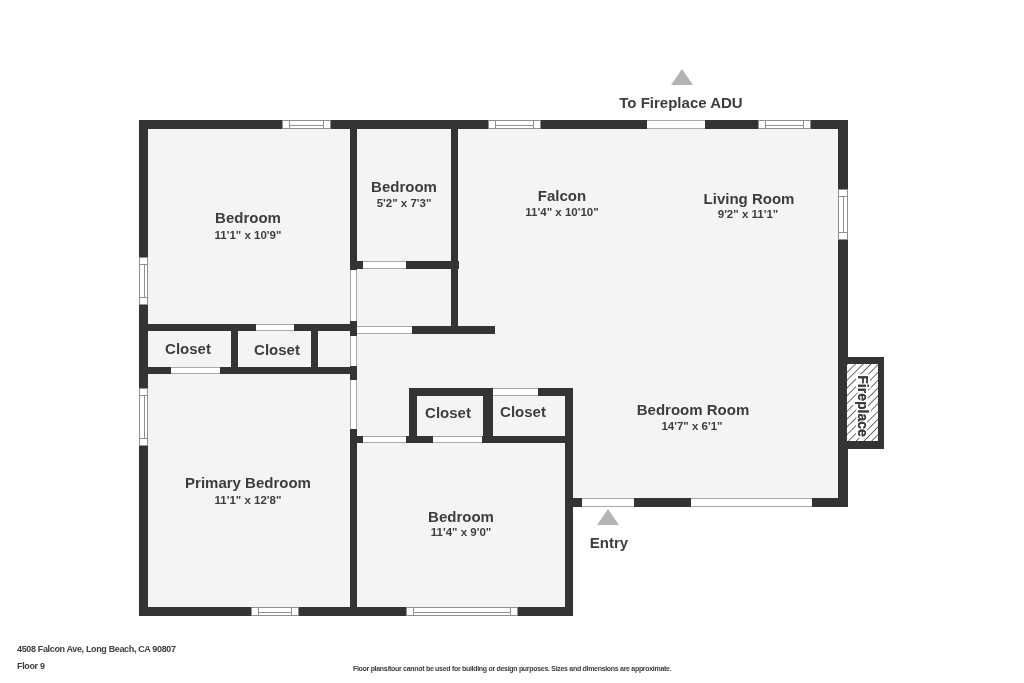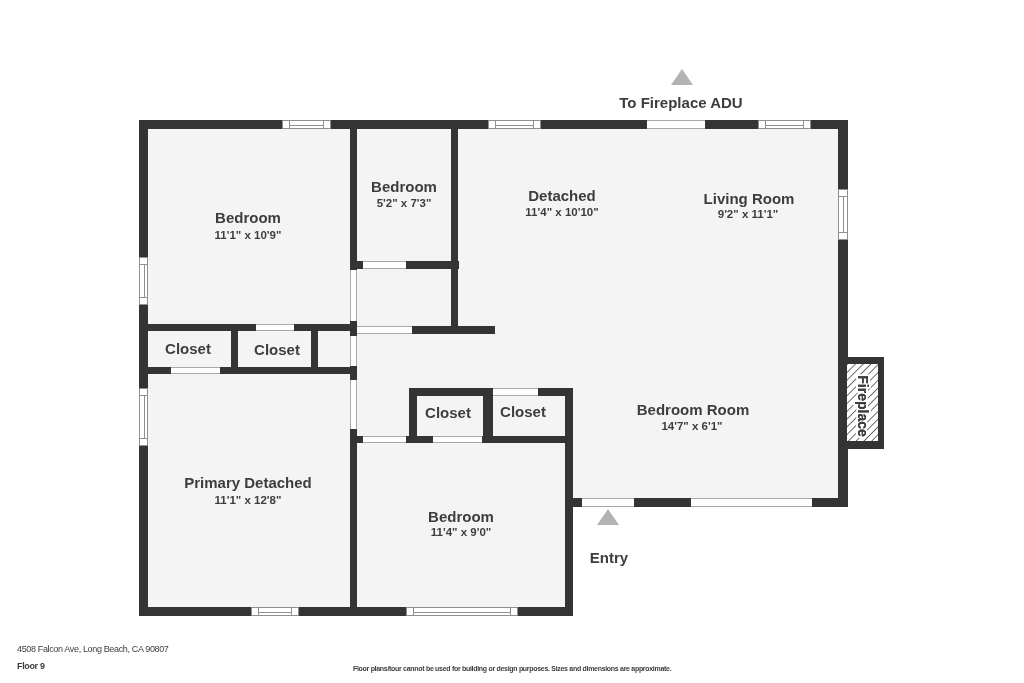--- a/index.html
+++ b/index.html
@@ -140,32 +140,32 @@
   </div>
 
   <div class="tri" style="left:671px;top:69px;"></div>
   <div class="tri" style="left:597px;top:509px;"></div>
 
   <div class="lbl nm" style="left:681px;top:102px;">To Fireplace ADU</div>
   <div class="lbl nm" style="left:248px;top:217px;">Bedroom</div>
   <div class="lbl dim" style="left:248px;top:235px;">11'1" x 10'9"</div>
   <div class="lbl nm" style="left:404px;top:186px;">Bedroom</div>
   <div class="lbl dim" style="left:404px;top:203px;">5'2" x 7'3"</div>
-  <div class="lbl nm" style="left:562px;top:195px;">Detached</div>
+  <div class="lbl nm" style="left:562px;top:195px;">Falcon</div>
   <div class="lbl dim" style="left:562px;top:212px;">11'4" x 10'10"</div>
   <div class="lbl nm" style="left:749px;top:198px;">Living Room</div>
   <div class="lbl dim" style="left:748px;top:214px;">9'2" x 11'1"</div>
   <div class="lbl nm" style="left:693px;top:409px;">Bedroom Room</div>
   <div class="lbl dim" style="left:692px;top:426px;">14'7" x 6'1"</div>
-  <div class="lbl nm" style="left:248px;top:482px;">Primary Detached</div>
+  <div class="lbl nm" style="left:248px;top:482px;">Primary Bedroom</div>
   <div class="lbl dim" style="left:248px;top:500px;">11'1" x 12'8"</div>
   <div class="lbl nm" style="left:461px;top:516px;">Bedroom</div>
   <div class="lbl dim" style="left:461px;top:532px;">11'4" x 9'0"</div>
   <div class="lbl" style="left:188px;top:348px;font-size:15px;">Closet</div>
   <div class="lbl" style="left:277px;top:349px;font-size:15px;">Closet</div>
   <div class="lbl" style="left:448px;top:412px;font-size:15px;">Closet</div>
   <div class="lbl" style="left:523px;top:411px;font-size:15px;">Closet</div>
-  <div class="lbl nm" style="left:609px;top:542px;margin-top:15px;">Entry</div>
+  <div class="lbl nm" style="left:609px;top:542px;">Entry</div>
 
-  <div style="position:absolute;left:17px;top:644px;font-size:9px;letter-spacing:-0.35px;font-weight:400;color:#3d3d3d;">4508 Falcon Ave, Long Beach, CA 90807</div>
+  <div style="position:absolute;left:17px;top:644px;font-size:9px;letter-spacing:-0.35px;font-weight:700;color:#3d3d3d;">4508 Falcon Ave, Long Beach, CA 90807</div>
   <div style="position:absolute;left:17px;top:661px;font-size:9px;letter-spacing:-0.35px;font-weight:700;color:#3d3d3d;">Floor 9</div>
   <div style="position:absolute;left:353px;top:665px;font-size:7px;letter-spacing:-0.3px;font-weight:700;color:#3d3d3d;">Floor plans/tour cannot be used for building or design purposes. Sizes and dimensions are approximate.</div>
 </div>
 
 </body></html>

